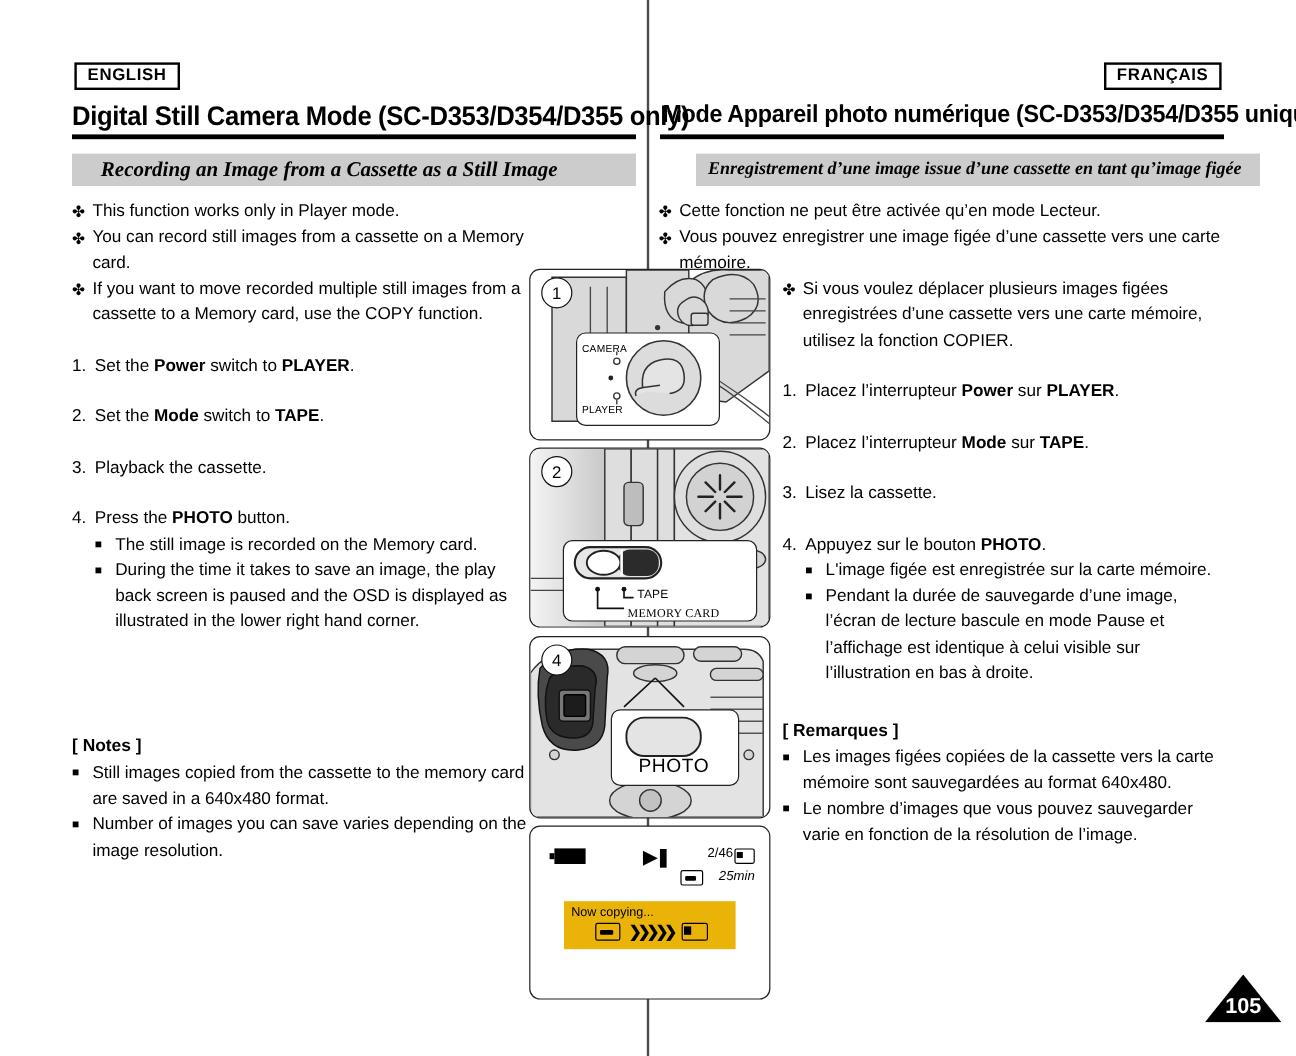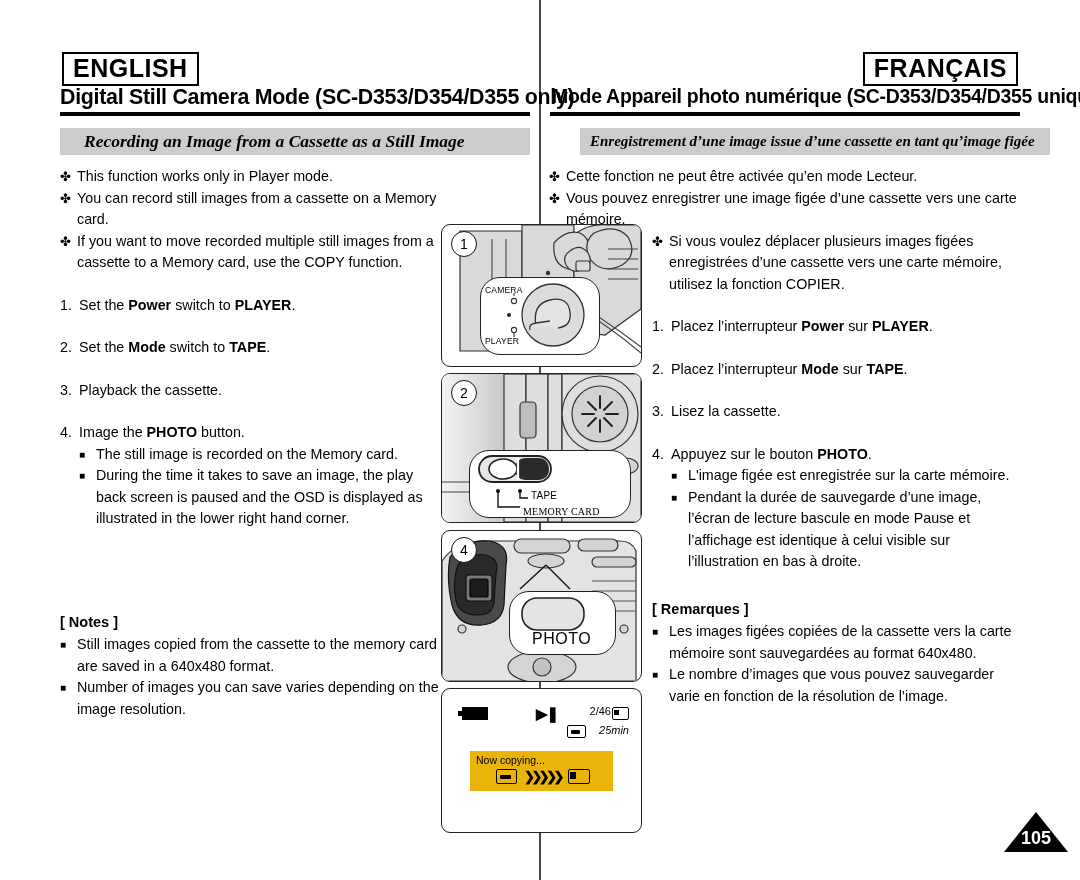--- a/index.html
+++ b/index.html
@@ -16,21 +16,21 @@
   .center-divider {
     position: absolute; left: 539px; top: 0; width: 2px; height: 880px;
     background: #4a4a4a;
   }
 
   
   .lang-tag {
     position: absolute;
     border: 2px solid #000;
     font-weight: bold;
-    font-size: 25px;
+    font-size: 14px;
     letter-spacing: .5px;
     padding: 1px 9px 3px 9px;
     line-height: 1.05;
     background: #fff;
   }
   .lang-en { left: 62px; top: 52px; }
   .lang-fr { right: 62px; top: 52px; }
 
   
   .mode-title {
@@ -113,21 +113,21 @@
   #panel2 { left: 441px; top: 373px; width: 199px; height: 148px; }
   
   #panel4 { left: 441px; top: 530px; width: 199px; height: 150px; }
   
   #panelOsd { left: 441px; top: 688px; width: 199px; height: 143px; }
 
   .callout {
     position: absolute;
     background: #fff;
     border: 1.3px solid #222;
-    border-radius: 20px;
+    border-radius: 8px;
     z-index: 5;
   }
   .cal-label {
     position: absolute;
     font-size: 8.5px;
     letter-spacing: .2px;
     white-space: nowrap;
     font-family: "Liberation Sans", sans-serif;
   }
 
@@ -266,21 +266,21 @@
 
     <div class="step">
       <div class="num">3.</div>
       <div class="tx">Playback the cassette.</div>
     </div>
 
     <div class="spacer"></div>
 
     <div class="step">
       <div class="num">4.</div>
-      <div class="tx"><span>Image the </span><b>PHOTO</b><span> button.</span></div>
+      <div class="tx"><span>Press the </span><b>PHOTO</b><span> button.</span></div>
     </div>
 
     <div style="margin-left:19px">
       <div class="bullet-row">
         <div class="mk sq">■</div>
         <div class="tx">The still image is recorded on the Memory card.</div>
       </div>
       <div class="bullet-row">
         <div class="mk sq">■</div>
         <div class="tx">During the time it takes to save an image, the play back screen is paused and the OSD is displayed as illustrated in the lower right hand corner.</div>

